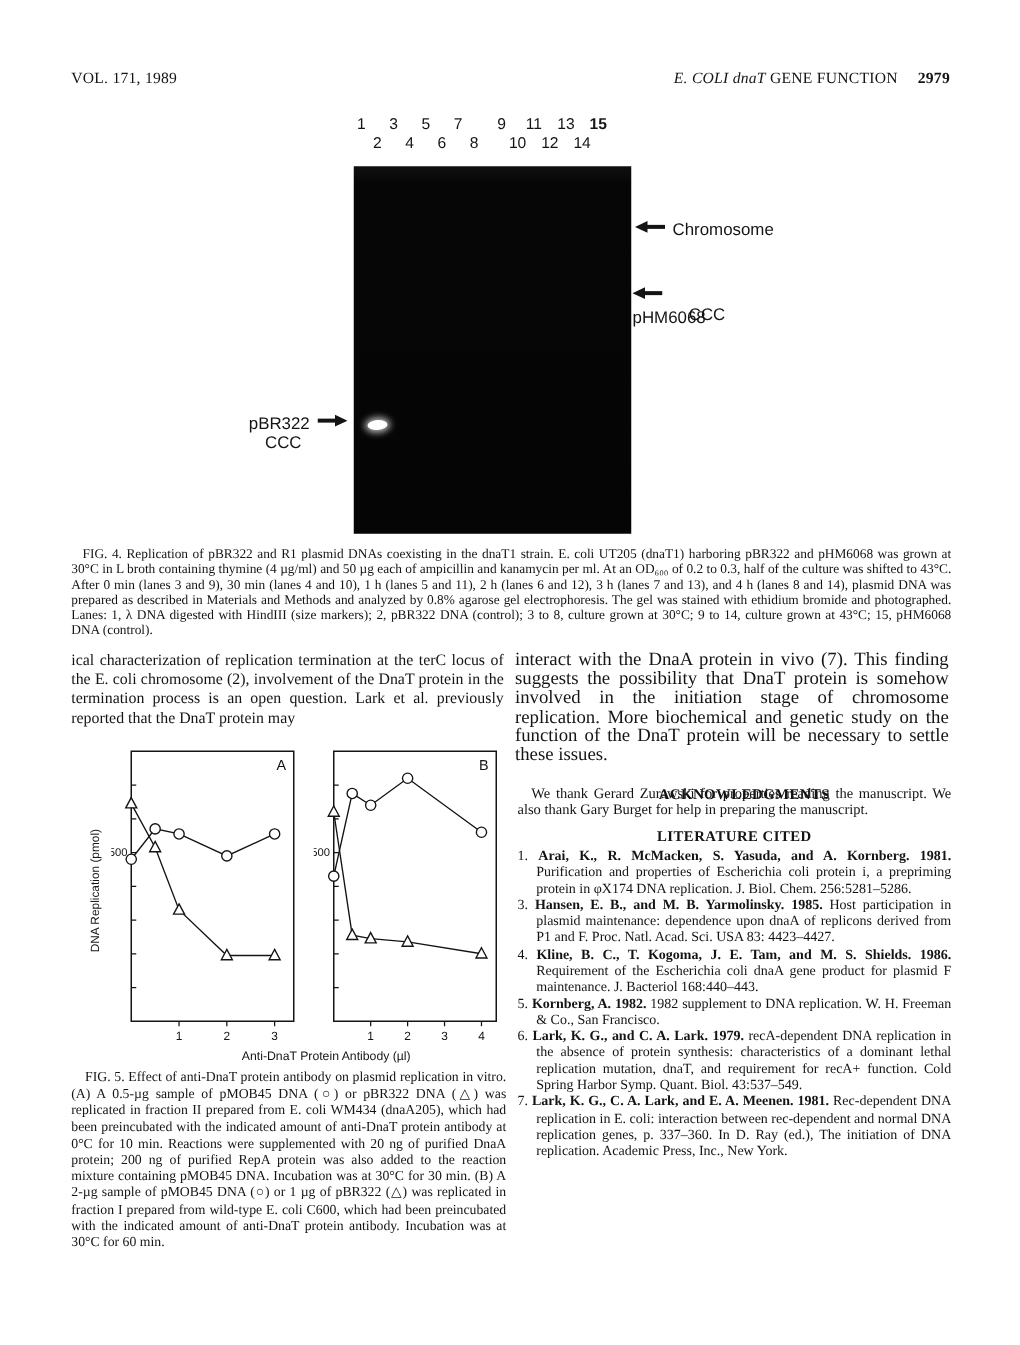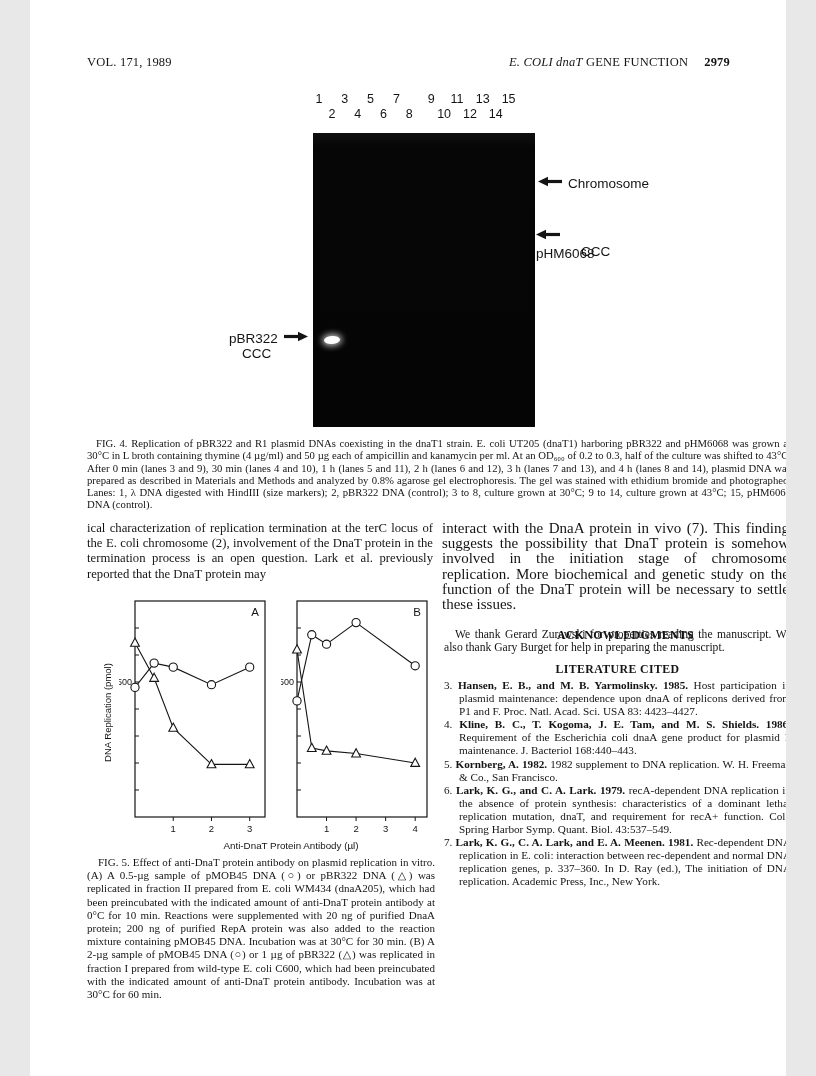--- a/index.html
+++ b/index.html
@@ -1,17 +1,17 @@
 <!DOCTYPE html>
 <html><head>
 <meta charset="utf-8">
 <style>
   html,body{margin:0;padding:0;background:#e8e8e8;}
   .page{
-    position:relative; width:756px; height:1076px; background:#ffffff;
+    position:relative; width:816px; height:1076px; background:#ffffff;
     font-family:"Liberation Serif", serif; color:#141414; overflow:hidden;
     margin:0 auto;
   }
   .abs{position:absolute;}
   .it{font-style:italic;}
   
   .hdr-left{left:57px; top:55px; font-size:12.5px; letter-spacing:.2px;}
   .hdr-right{top:55px; right:56px; font-size:12.5px; letter-spacing:.2px;}
   .pgnum{font-weight:bold; margin-left:16px;}
   
@@ -57,21 +57,21 @@
   </div>
 
   <div class="abs lanes">
       <span style="left: -4px; top: 0px;">1</span>
       <span style="left: 21.8px; top: 0px;">3</span>
       <span style="left: 47.6px; top: 0px;">5</span>
       <span style="left: 73.4px; top: 0px;">7</span>
       <span style="left: 108.2px; top: 0px;">9</span>
       <span style="left: 134px; top: 0px;">11</span>
       <span style="left: 159.8px; top: 0px;">13</span>
-      <span style="left: 185.6px; top: 0px;">15</span>
+      <span style="left: 185.6px; top: 0px; font-weight: bold;">15</span>
       <span style="left: 8.9px; top: 15px;">2</span>
       <span style="left: 34.7px; top: 15px;">4</span>
       <span style="left: 60.5px; top: 15px;">6</span>
       <span style="left: 86.3px; top: 15px;">8</span>
       <span style="left: 121.1px; top: 15px;">10</span>
       <span style="left: 146.9px; top: 15px;">12</span>
       <span style="left: 172.7px; top: 15px;">14</span>
     </div>
   <div class="abs gel">
     <div class="band"></div>
@@ -175,20 +175,21 @@
     <div class="xlab">Anti-DnaT Protein Antibody (µl)</div>
   </div>
 
   <div class="abs cap5">FIG. 5. Effect of anti-DnaT protein antibody on plasmid replication in vitro. (A) A 0.5-µg sample of pMOB45 DNA (○) or pBR322 DNA (△) was replicated in fraction II prepared from E. coli WM434 (dnaA205), which had been preincubated with the indicated amount of anti-DnaT protein antibody at 0°C for 10 min. Reactions were supplemented with 20 ng of purified DnaA protein; 200 ng of purified RepA protein was also added to the reaction mixture containing pMOB45 DNA. Incubation was at 30°C for 30 min. (B) A 2-µg sample of pMOB45 DNA (○) or 1 µg of pBR322 (△) was replicated in fraction I prepared from wild-type E. coli C600, which had been preincubated with the indicated amount of anti-DnaT protein antibody. Incubation was at 30°C for 60 min.</div>
 
   <div class="abs sechead ackhead">ACKNOWLEDGMENTS</div>
   <div class="abs acktext">We thank Gerard Zurawski for properties reading the manuscript. We also thank Gary Burget for help in preparing the manuscript.</div>
 
   <div class="abs sechead lithead">LITERATURE CITED</div>
   <div class="abs refs">
+      <div class="ref"><span>1. </span><b>Arai, K., R. McMacken, S. Yasuda, and A. Kornberg. 1981. </b>Purification and properties of Escherichia coli protein i, a prepriming protein in φX174 DNA replication. J. Biol. Chem. 256:5281–5286.</div>
       <div class="ref"><span>3. </span><b>Hansen, E. B., and M. B. Yarmolinsky. 1985. </b>Host participation in plasmid maintenance: dependence upon dnaA of replicons derived from P1 and F. Proc. Natl. Acad. Sci. USA 83: 4423–4427.</div>
       <div class="ref"><span>4. </span><b>Kline, B. C., T. Kogoma, J. E. Tam, and M. S. Shields. 1986. </b>Requirement of the Escherichia coli dnaA gene product for plasmid F maintenance. J. Bacteriol 168:440–443.</div>
       <div class="ref"><span>5. </span><b>Kornberg, A. 1982. </b>1982 supplement to DNA replication. W. H. Freeman &amp; Co., San Francisco.</div>
       <div class="ref"><span>6. </span><b>Lark, K. G., and C. A. Lark. 1979. </b>recA-dependent DNA replication in the absence of protein synthesis: characteristics of a dominant lethal replication mutation, dnaT, and requirement for recA+ function. Cold Spring Harbor Symp. Quant. Biol. 43:537–549.</div>
       <div class="ref"><span>7. </span><b>Lark, K. G., C. A. Lark, and E. A. Meenen. 1981. </b>Rec-dependent DNA replication in E. coli: interaction between rec-dependent and normal DNA replication genes, p. 337–360. In D. Ray (ed.), The initiation of DNA replication. Academic Press, Inc., New York.</div>
     </div>
 
 </div>
 
 </body></html>

